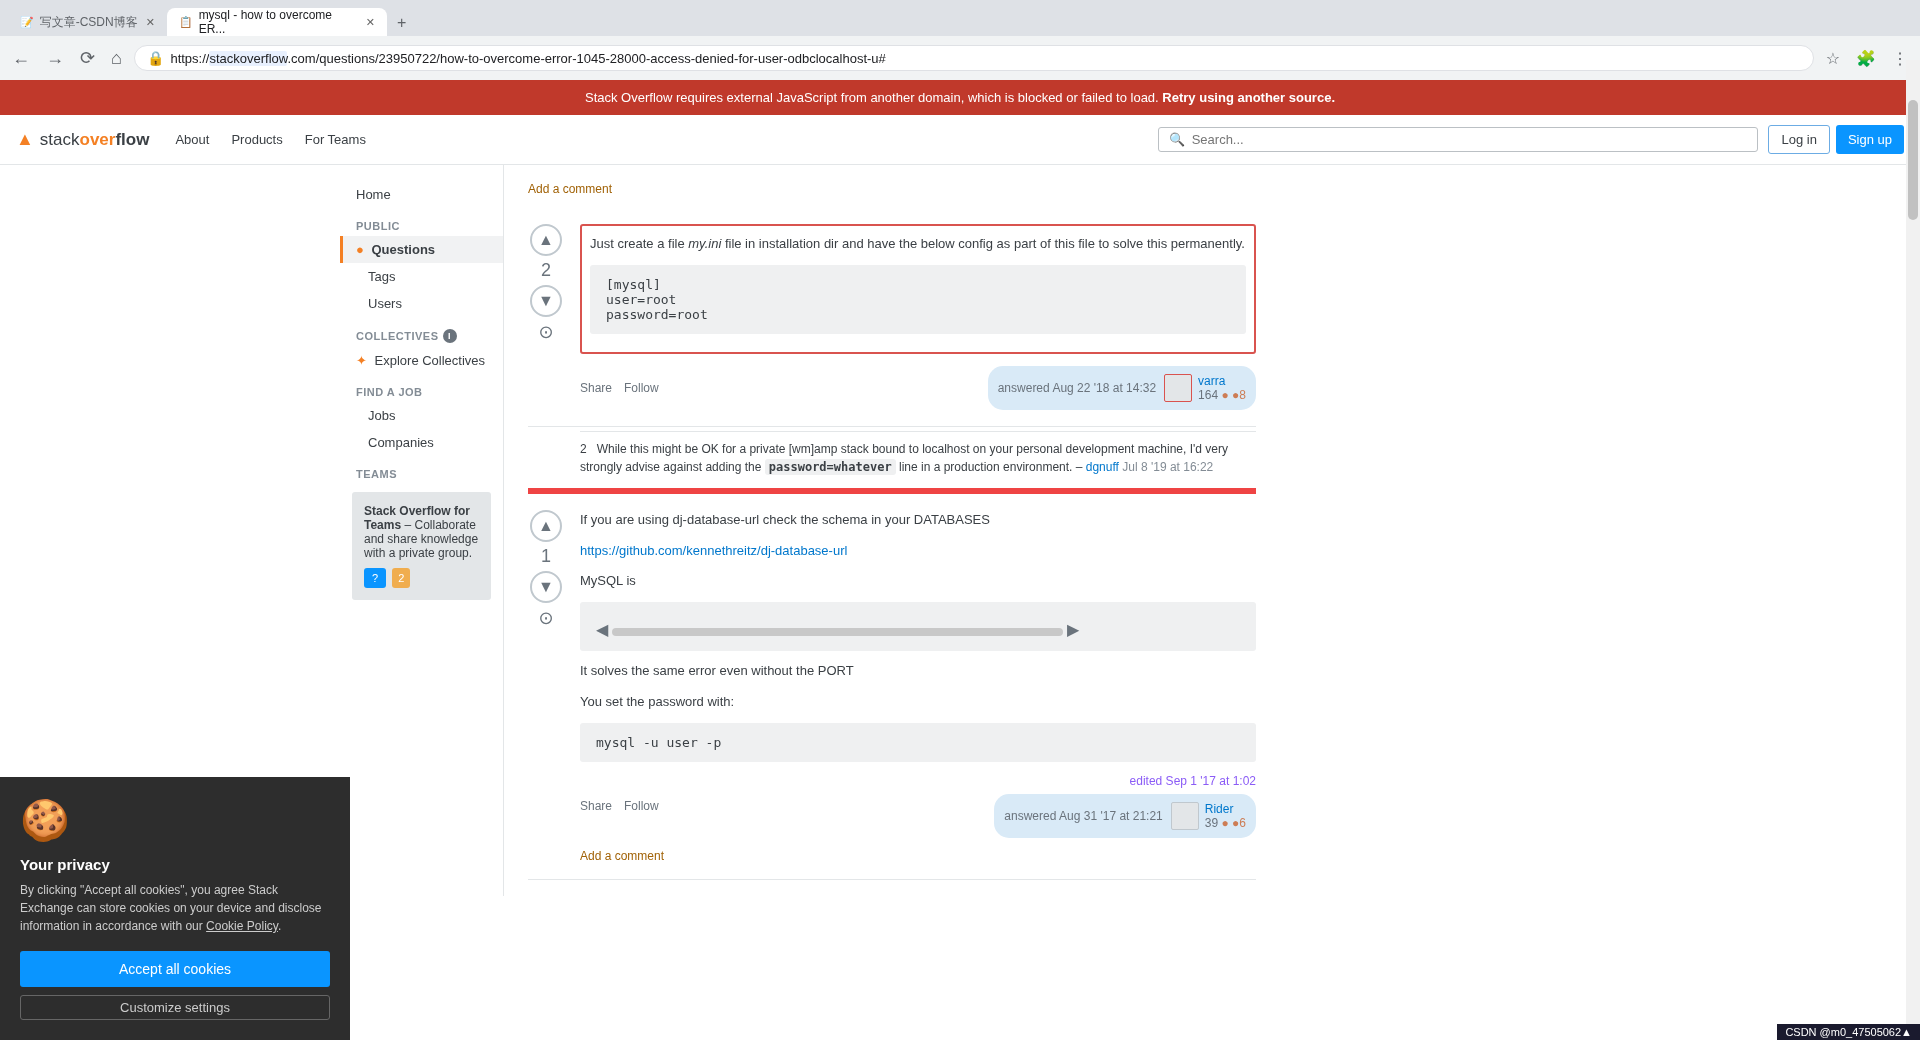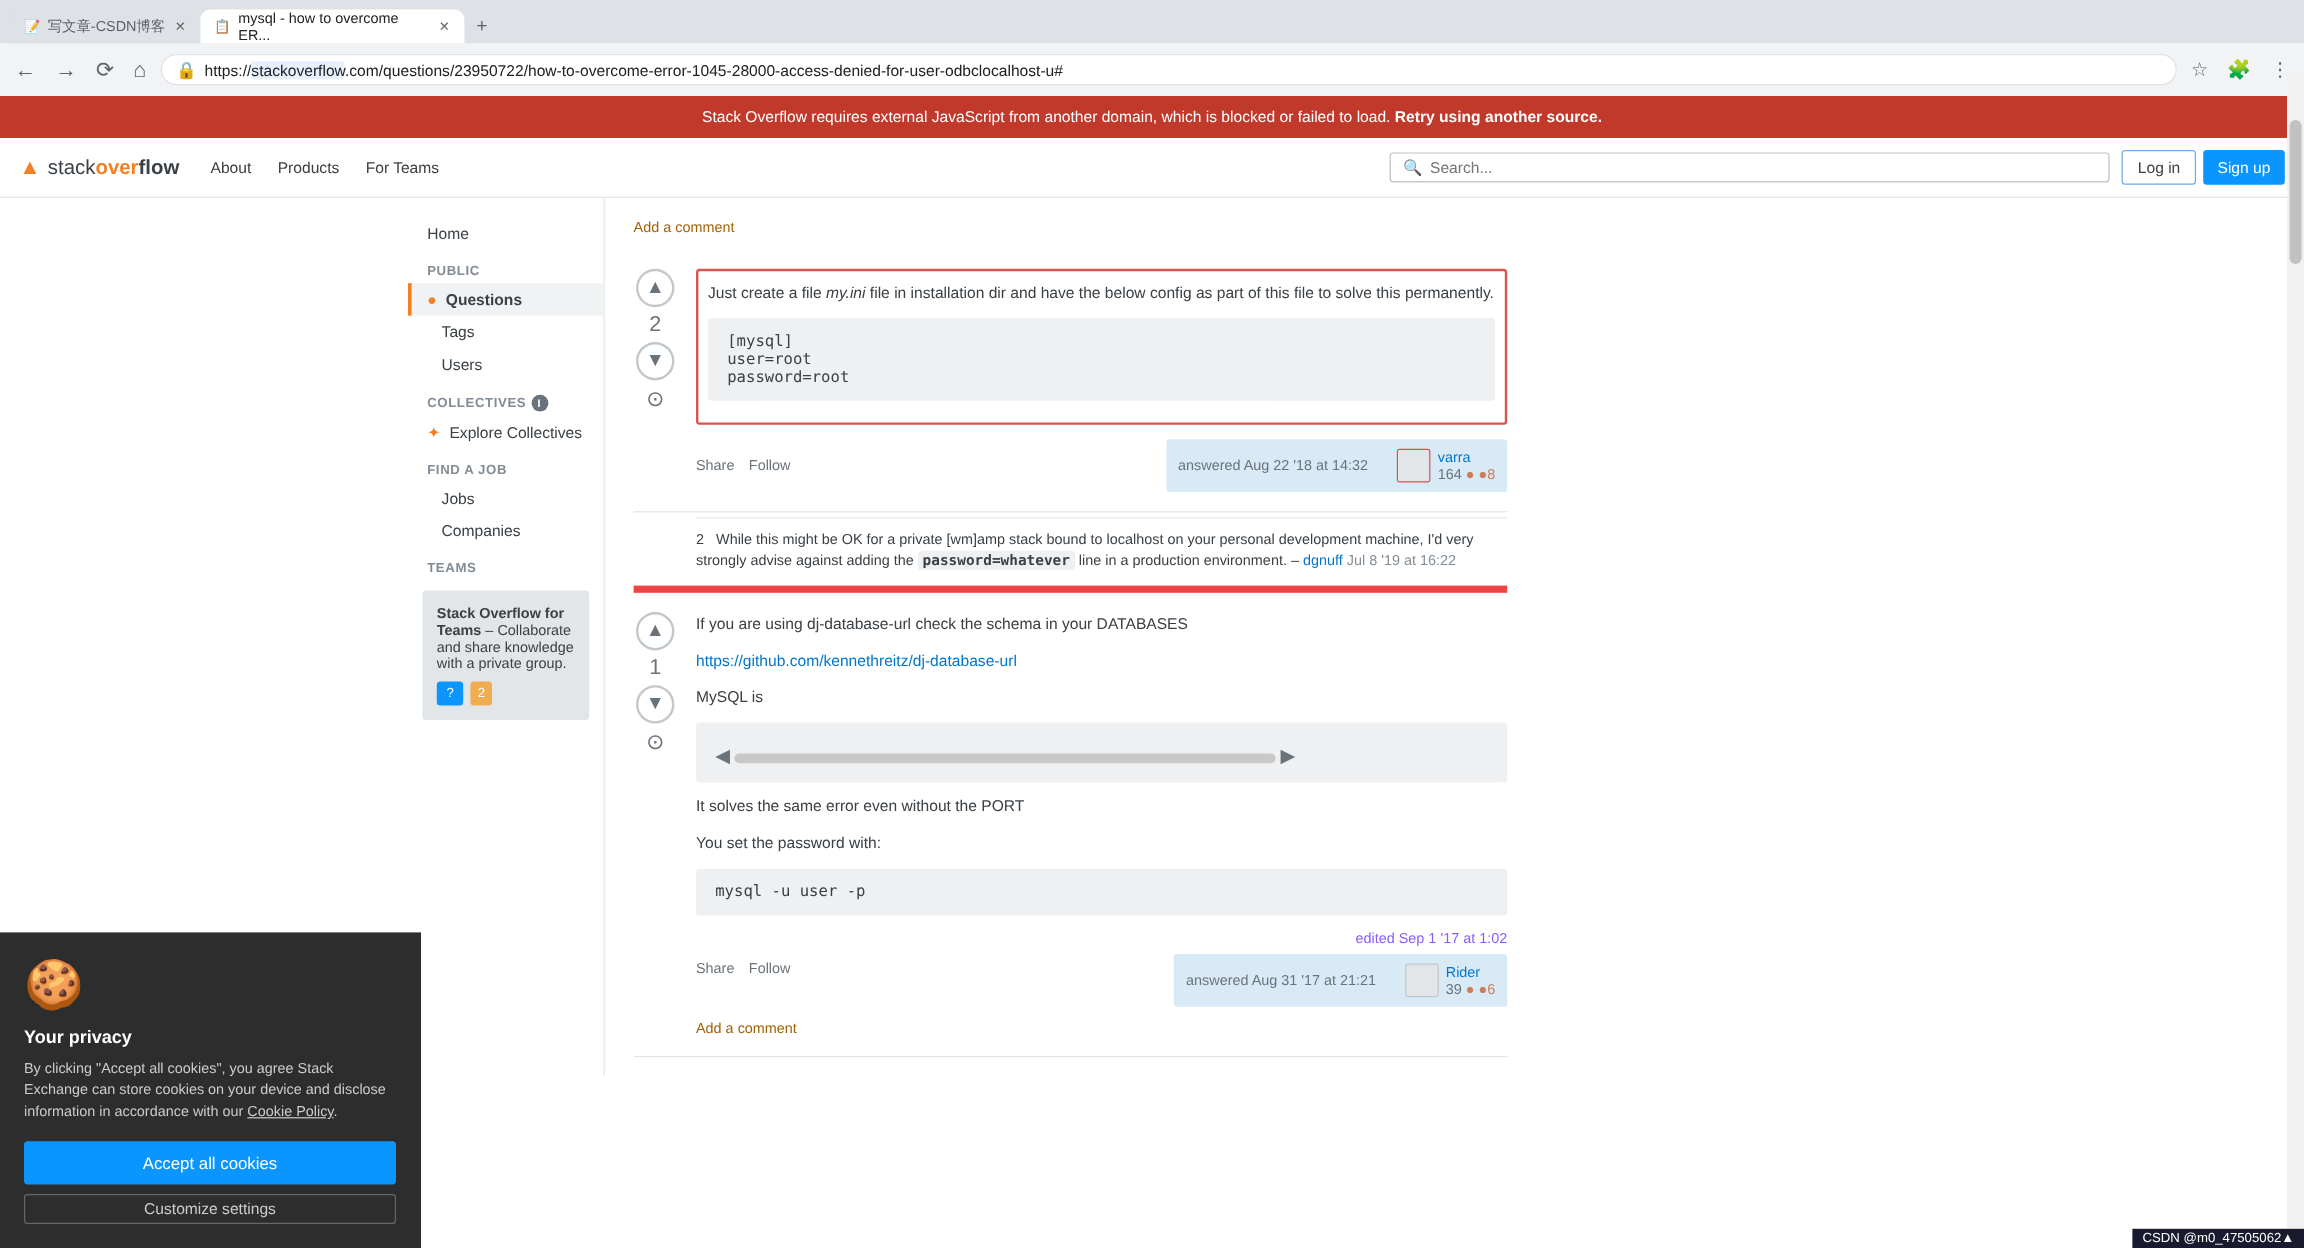--- a/index.html
+++ b/index.html
@@ -59,21 +59,21 @@
     .vote-col { display: flex; flex-direction: column; align-items: center; gap: 4px; width: 36px; flex-shrink: 0; }
     .vote-btn { background: none; border: 2px solid #c0c8ce; border-radius: 50%; width: 32px; height: 32px; display: flex; align-items: center; justify-content: center; cursor: pointer; color: #6a737c; font-size: 16px; }
     .vote-count { font-size: 18px; color: #6a737c; font-weight: 500; }
     .vote-bookmark { background: none; border: none; cursor: pointer; color: #6a737c; font-size: 18px; }
     .answer-body { flex: 1; }
     .answer-body p { margin-bottom: 10px; line-height: 1.6; }
     .code-block { background: #eff0f1; border-radius: 3px; padding: 12px 16px; font-family: monospace; font-size: 13px; margin: 10px 0; white-space: pre; }
     .answer-footer { display: flex; align-items: center; justify-content: space-between; margin-top: 12px; }
     .answer-actions { display: flex; gap: 12px; }
     .action-link { color: #6a737c; font-size: 12px; cursor: pointer; }
-    .answer-meta { background: #d9eaf7; border-radius: 3px; padding: 8px 10px; font-size: 12px; display: flex; align-items: center; gap: 24px; }
+    .answer-meta { background: #d9eaf7; border-radius: 15px; padding: 8px 10px; font-size: 12px; display: flex; align-items: center; gap: 8px; }
     .meta-date { color: #6a737c; }
     .user-card { display: flex; align-items: center; gap: 6px; }
     .user-avatar { width: 28px; height: 28px; background: #e3e6e8; border: 1px solid #c0c8ce; border-radius: 2px; }
     .user-name { color: #0077cc; font-size: 12px; }
     .user-rep { font-size: 12px; color: #6a737c; }
     .badge-bronze { color: #cd7d55; }
     .add-comment { color: #a16207; font-size: 12px; cursor: pointer; padding: 4px 0; }
 
     
     .highlighted-answer { border: 2px solid #d9534f !important; border-radius: 3px; padding: 8px; margin-bottom: 0; }

